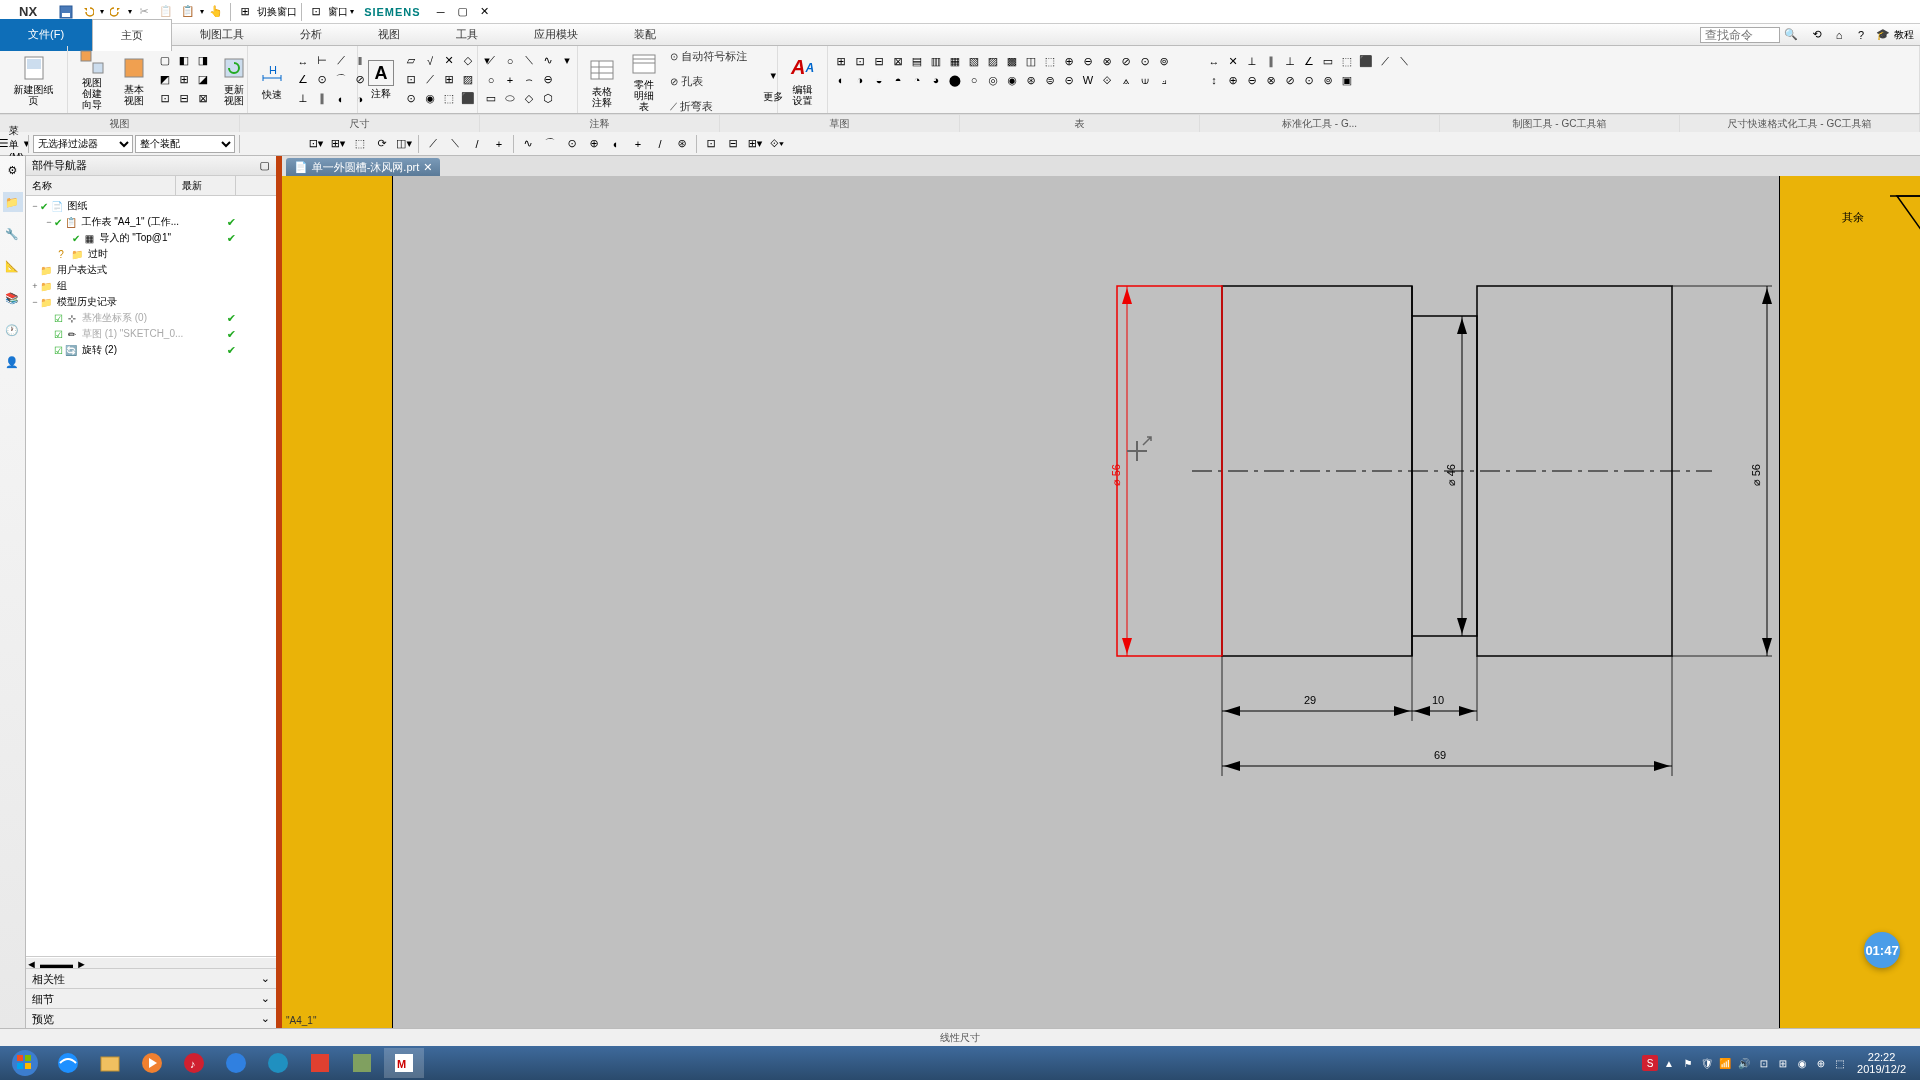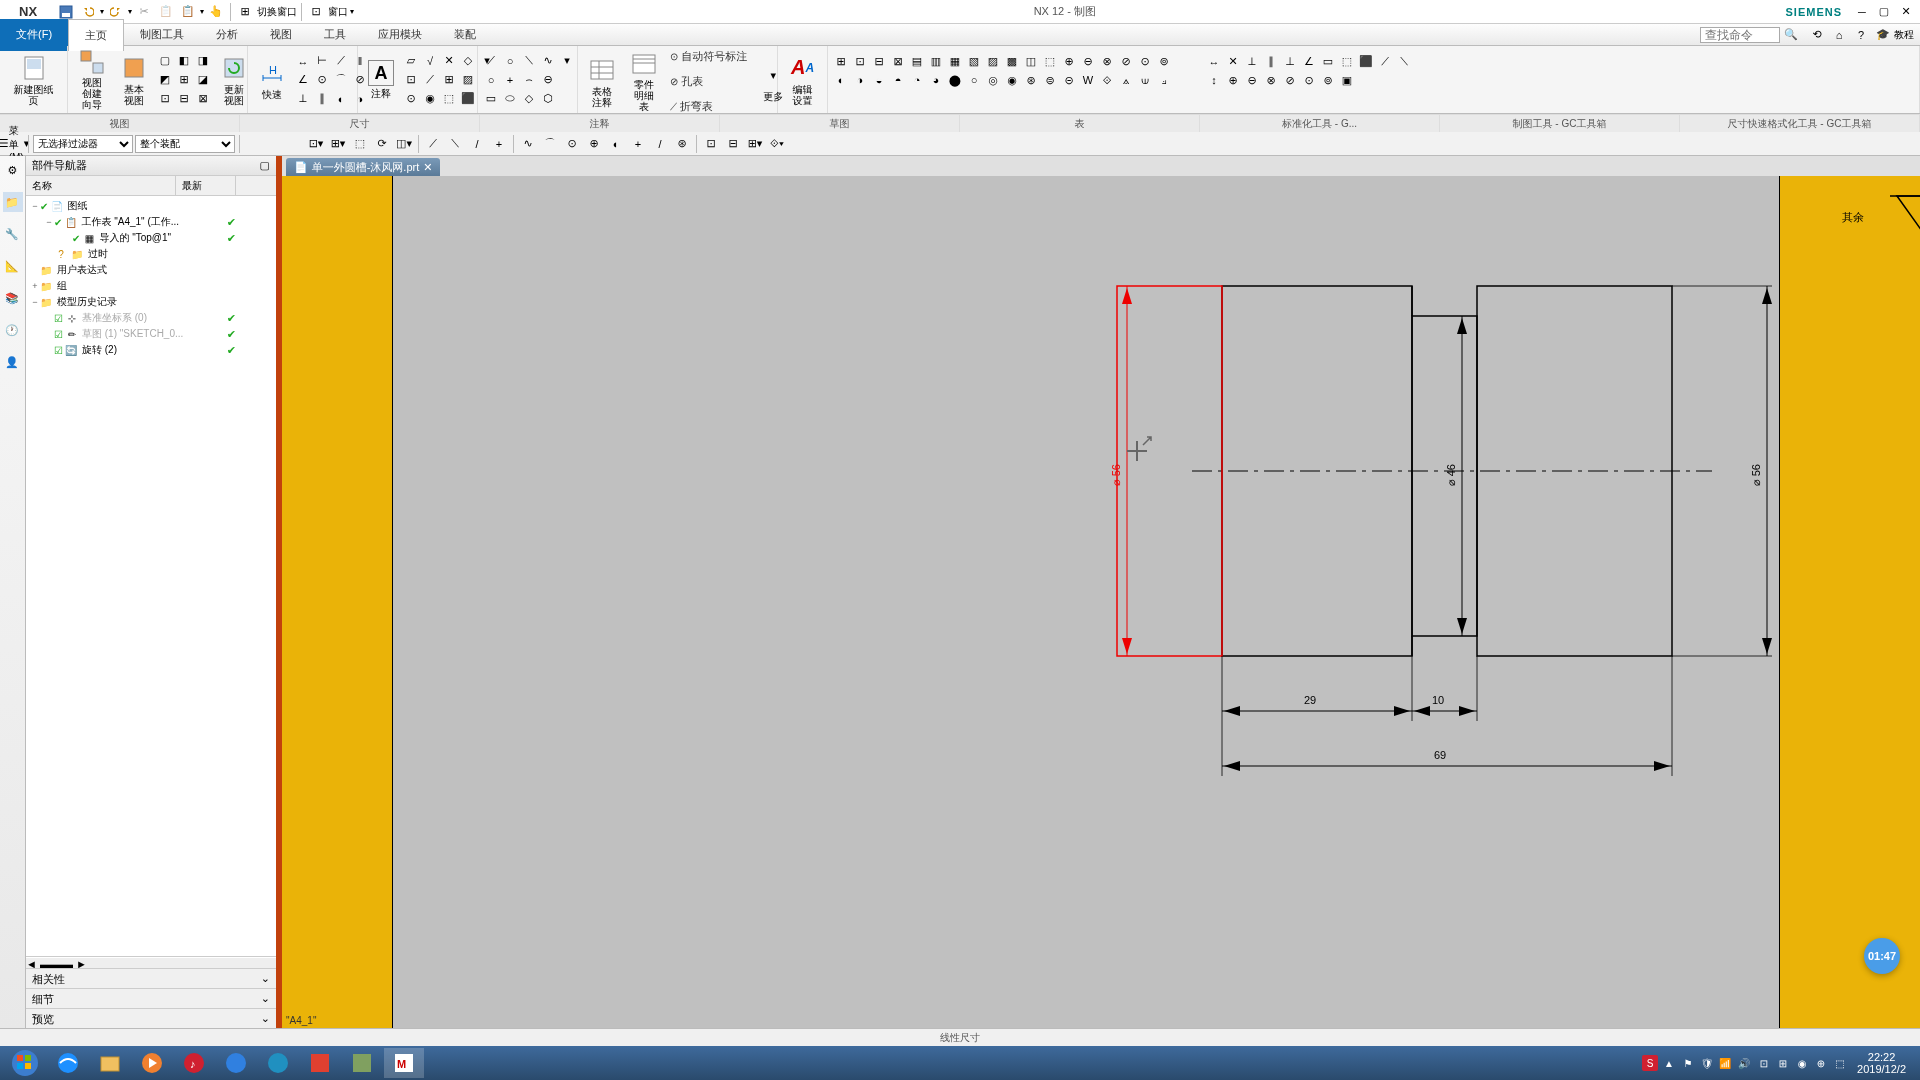--- a/index.html
+++ b/index.html
@@ -5,21 +5,21 @@
 *{margin:0;padding:0;box-sizing:border-box;font-family:"Microsoft YaHei","SimSun",Arial,sans-serif;font-size:11px;user-select:none}
 body{width:1920px;height:1080px;background:#f0f0f0;overflow:hidden;position:relative}
 .titlebar{height:24px;background:#fff;display:flex;align-items:center;border-bottom:1px solid #ccc}
 .nx-logo{font-weight:bold;color:#333;padding:0 19px;font-size:13px}
 .qat{display:flex;align-items:center;gap:2px;flex:0 0 auto}
 .qat-btn{width:20px;height:20px;display:flex;align-items:center;justify-content:center;cursor:pointer}
 .title-center{flex:1;text-align:center;color:#555}
 .brand{color:#008080;font-weight:bold;padding:0 10px;letter-spacing:1px}
 .win-btns{display:flex;gap:2px;padding-right:4px}
 .menubar{height:22px;background:linear-gradient(#fdfdfd,#eaeaea);display:flex;align-items:center;border-bottom:1px solid #bbb}
-.menu-tab{padding:3px 16px;cursor:pointer;color:#333;height:32px;display:flex;align-items:center}
+.menu-tab{padding:3px 28px;cursor:pointer;color:#333;height:32px;display:flex;align-items:center}
 .menu-tab.file{background:#0e6eb8;color:#fff}
 .menu-tab.active{background:#fff;border:1px solid #bbb;border-bottom:none}
 .search-box{margin-left:auto;margin-right:4px;display:flex;align-items:center}
 .search-box input{width:80px;height:16px;border:1px solid #aaa;padding:0 4px;font-size:12px}
 .help-icon{width:18px;height:18px;margin:0 2px;cursor:pointer;display:flex;align-items:center;justify-content:center}
 .ribbon{height:68px;background:#f5f5f5;border-bottom:1px solid #bbb;display:flex}
 .ribbon-group{border-right:1px solid #ddd;display:flex;flex-direction:column;padding:2px 4px;min-width:40px}
 .rg-body{flex:1;display:flex;align-items:center;gap:2px}
 .rg-big{display:flex;flex-direction:column;align-items:center;justify-content:center;padding:2px 6px;cursor:pointer;height:56px}
 .rg-icon{width:28px;height:28px;margin-bottom:2px;display:flex;align-items:center;justify-content:center}
@@ -55,21 +55,21 @@
 .canvas{flex:1;background:#eab308;position:relative;overflow:hidden}
 .drawing-border{position:absolute;border:1px solid #000;background:#c0c0c0}
 .sheet-label{position:absolute;left:4px;bottom:2px;font-size:10px;color:#333}
 .status{height:18px;background:#f0f0f0;border-top:1px solid #bbb;text-align:center;font-size:10px;padding-top:2px;color:#555}
 .taskbar{height:34px;background:linear-gradient(#3e6a9c,#2a4a6c);display:flex;align-items:center;padding:0 4px;gap:2px}
 .start-btn{width:42px;height:30px;display:flex;align-items:center;justify-content:center;border-radius:4px}
 .task-btn{width:40px;height:30px;display:flex;align-items:center;justify-content:center;cursor:pointer}
 .tray{margin-left:auto;display:flex;align-items:center;gap:3px;padding-right:4px}
 .tray-icon{width:16px;height:16px;display:flex;align-items:center;justify-content:center;color:#fff;font-size:10px}
 .clock{color:#fff;text-align:center;font-size:10px;padding:0 6px;line-height:12px}
-.video-badge{position:absolute;right:20px;bottom:54px;width:36px;height:36px;border-radius:50%;background:#4a9de8;color:#fff;display:flex;align-items:center;justify-content:center;font-size:11px;font-weight:bold;box-shadow:0 2px 6px rgba(0,0,0,0.3)}
+.video-badge{position:absolute;right:20px;bottom:60px;width:36px;height:36px;border-radius:50%;background:#4a9de8;color:#fff;display:flex;align-items:center;justify-content:center;font-size:13px;font-weight:bold;box-shadow:0 2px 6px rgba(0,0,0,0.3)}
 svg{pointer-events:none}
 </style>
 </head>
 <body>
 
 <div class="titlebar">
   <span class="nx-logo">NX</span>
   <div class="qat">
     <div class="qat-btn">
         <svg width="14" height="14">
@@ -97,21 +97,20 @@
     <span style="font-size:8px">▾</span>
     <div class="qat-btn">👆</div>
     <div class="tb-sep"></div>
     <div class="qat-btn">⊞</div>
     <span style="font-size:10px;cursor:pointer">切换窗口</span>
     <div class="tb-sep"></div>
     <div class="qat-btn">⊡</div>
     <span style="font-size:10px;cursor:pointer">窗口</span>
     <span style="font-size:8px">▾</span>
   </div>
-  <div class="title-center">NX 12 - 制图</div>
   <span class="brand">SIEMENS</span>
   <div class="win-btns">
     <div class="qat-btn">─</div>
     <div class="qat-btn">▢</div>
     <div class="qat-btn">✕</div>
   </div>
 </div>
 
 <div class="menubar">
   <div class="menu-tab file">文件(F)</div>

